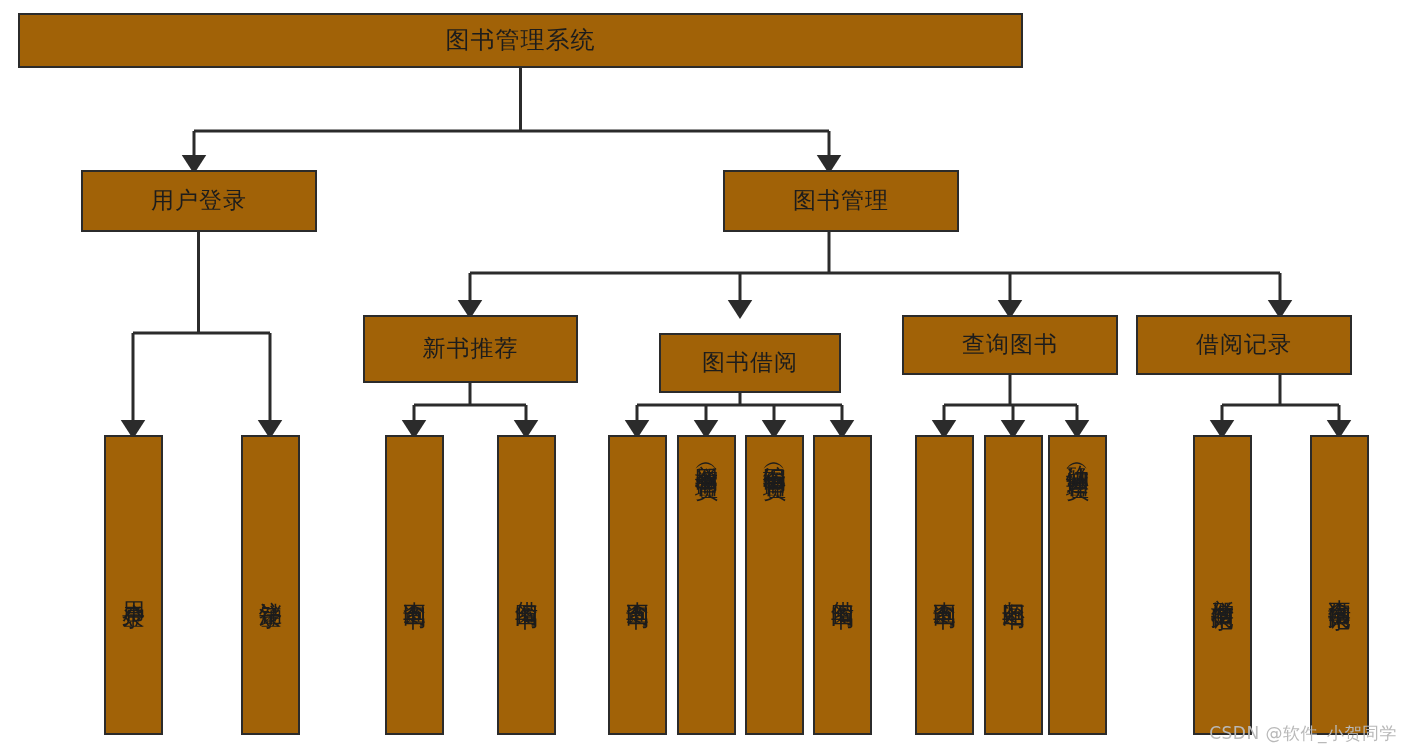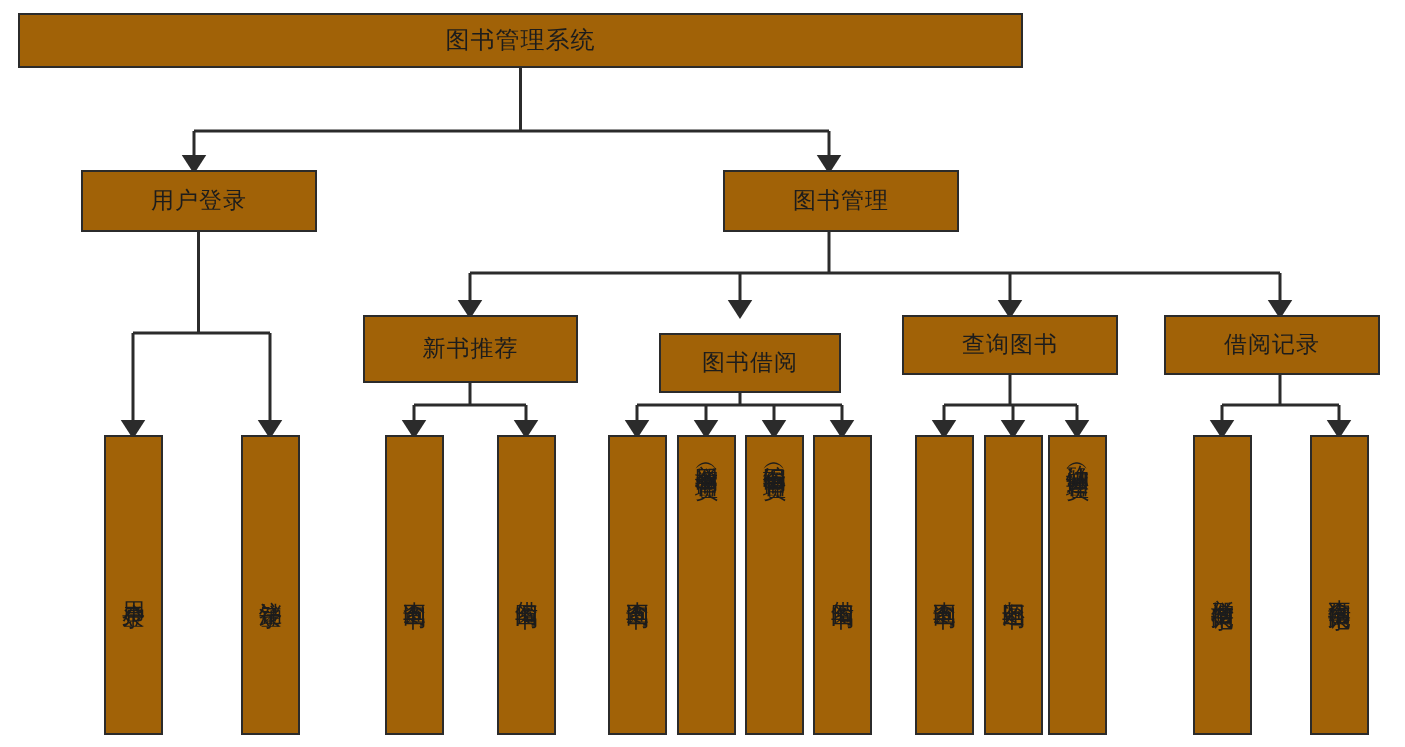--- a/index.html
+++ b/index.html
@@ -151,21 +151,21 @@
   </div>
 
   <div class="node h" style="left:632px; top:333px; width:182px; height:60px;margin-left:27px;">
     <span>图书借阅</span>
   </div>
 
   <div class="node h" style="left:902px; top:315px; width:216px; height:60px;">
     <span>查询图书</span>
   </div>
 
-  <div class="node h" style="left:1164px; top:315px; width:216px; height:60px;">
+  <div class="node h" style="left:1136px; top:315px; width:216px; height:60px;">
     <span>借阅记录</span>
   </div>
 
   <div class="node v" style="left:104px; top:435px; width:59px; height:300px;">
     <div class="vwrap">
       <span class="vtext">用户登录</span>
     </div>
   </div>
 
   <div class="node v" style="left:241px; top:435px; width:59px; height:300px;">
@@ -233,14 +233,15 @@
       <span class="vtext">新增借阅记录</span>
     </div>
   </div>
 
   <div class="node v" style="left:1310px; top:435px; width:59px; height:300px;">
     <div class="vwrap">
       <span class="vtext">查询借阅记录</span>
     </div>
   </div>
 
+  <div id="watermark">CSDN @软件_小贺同学</div>
 
 </div>
 
 </body></html>

